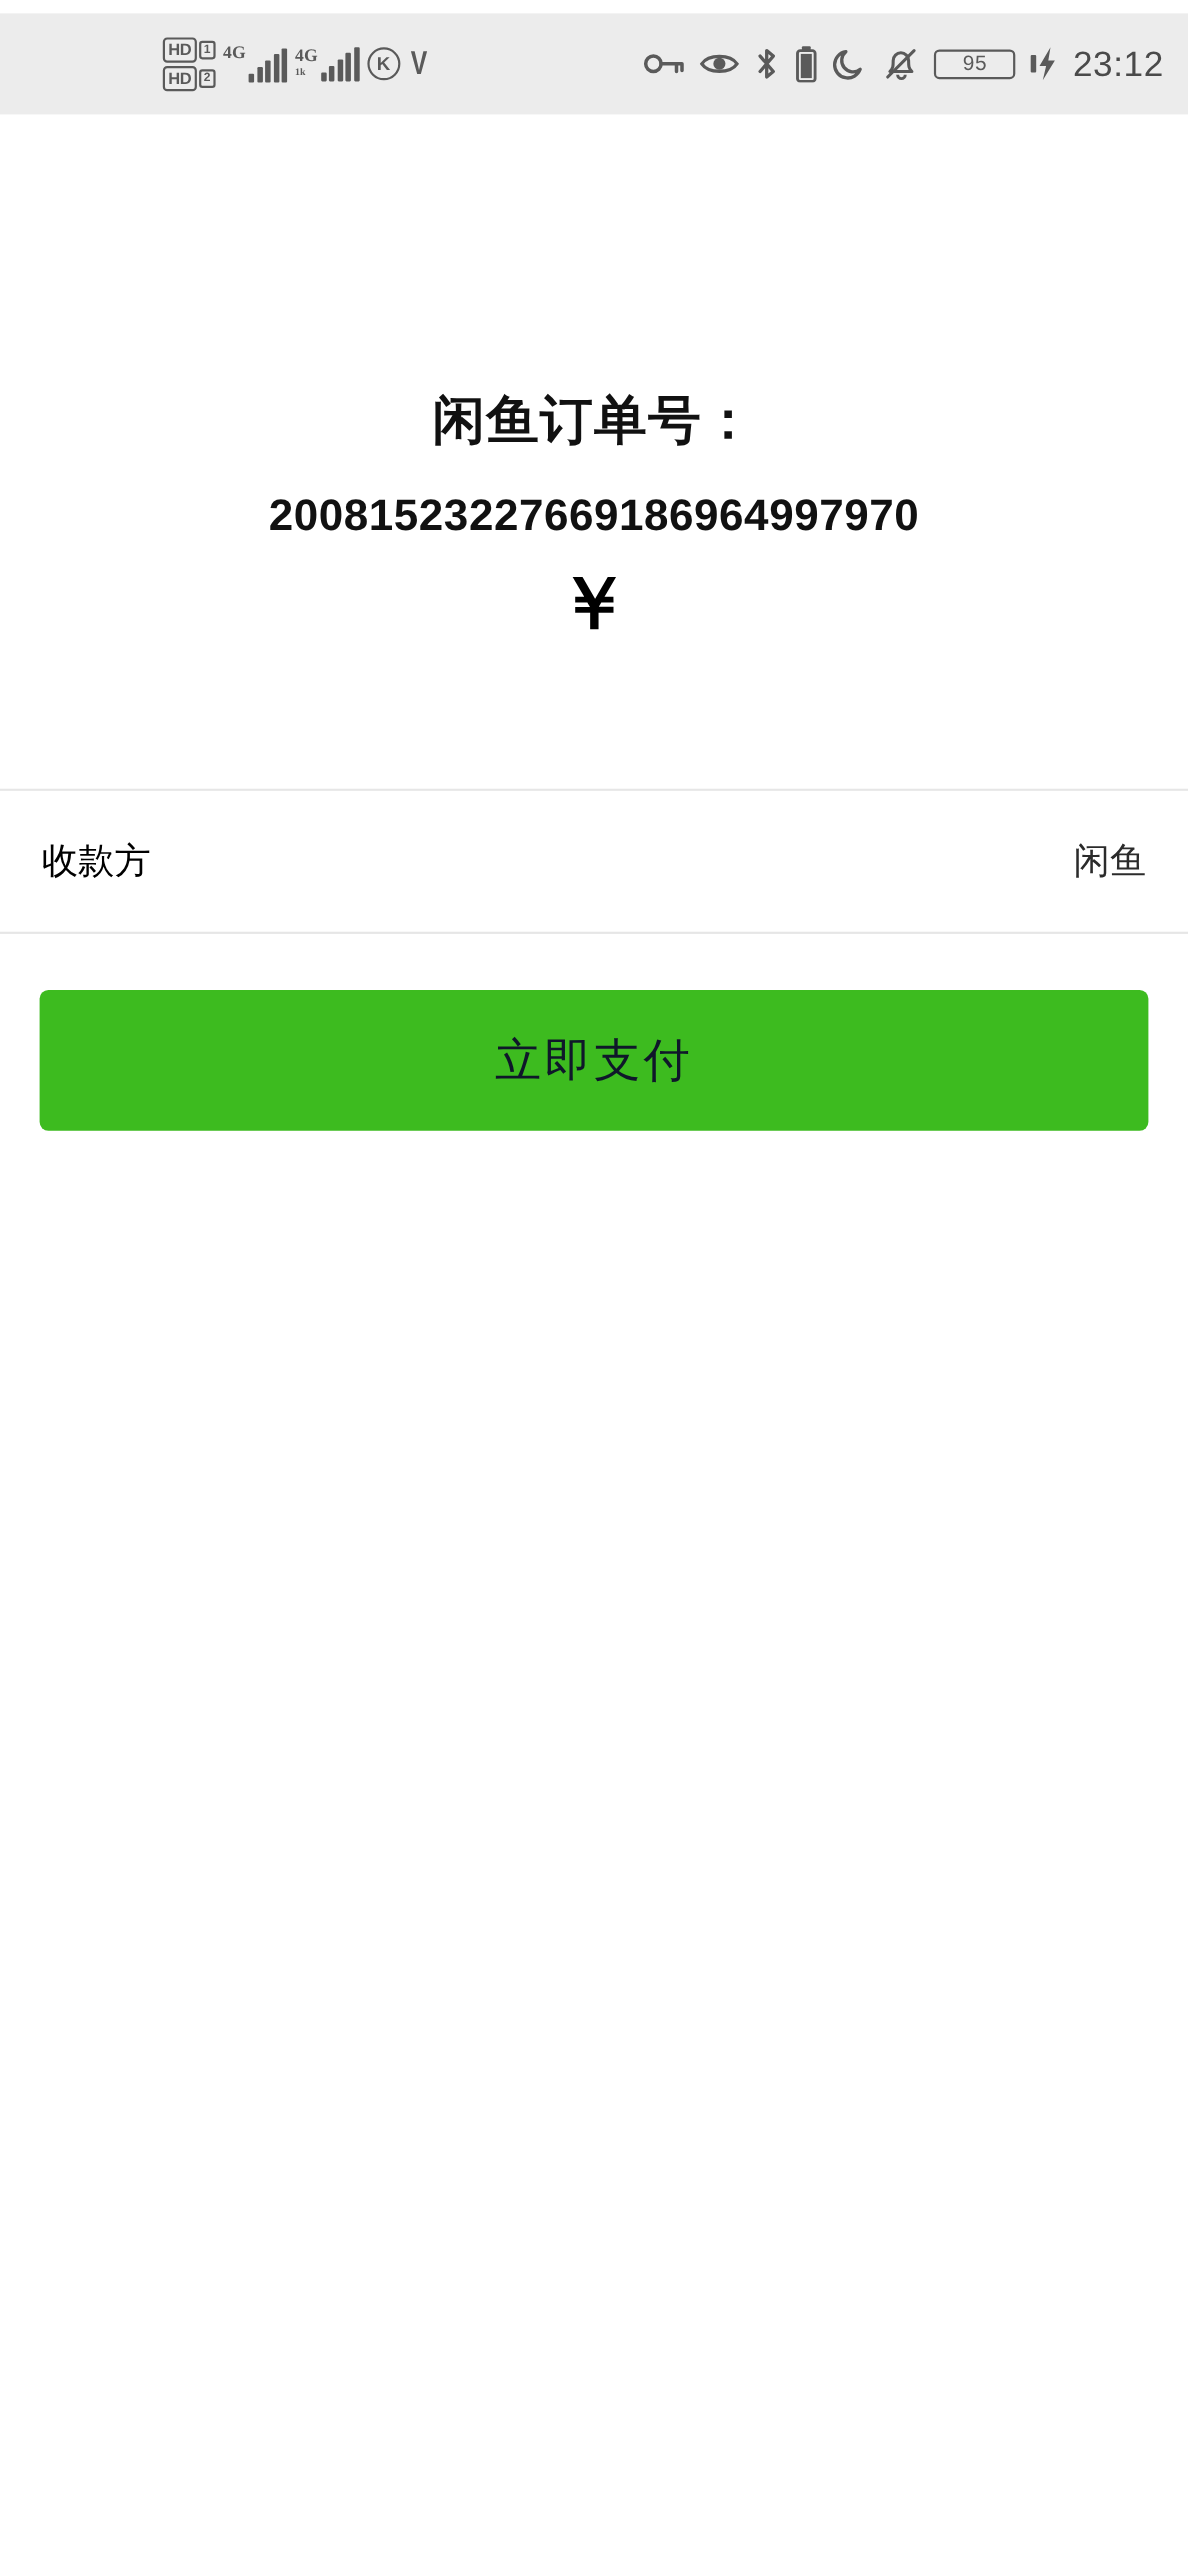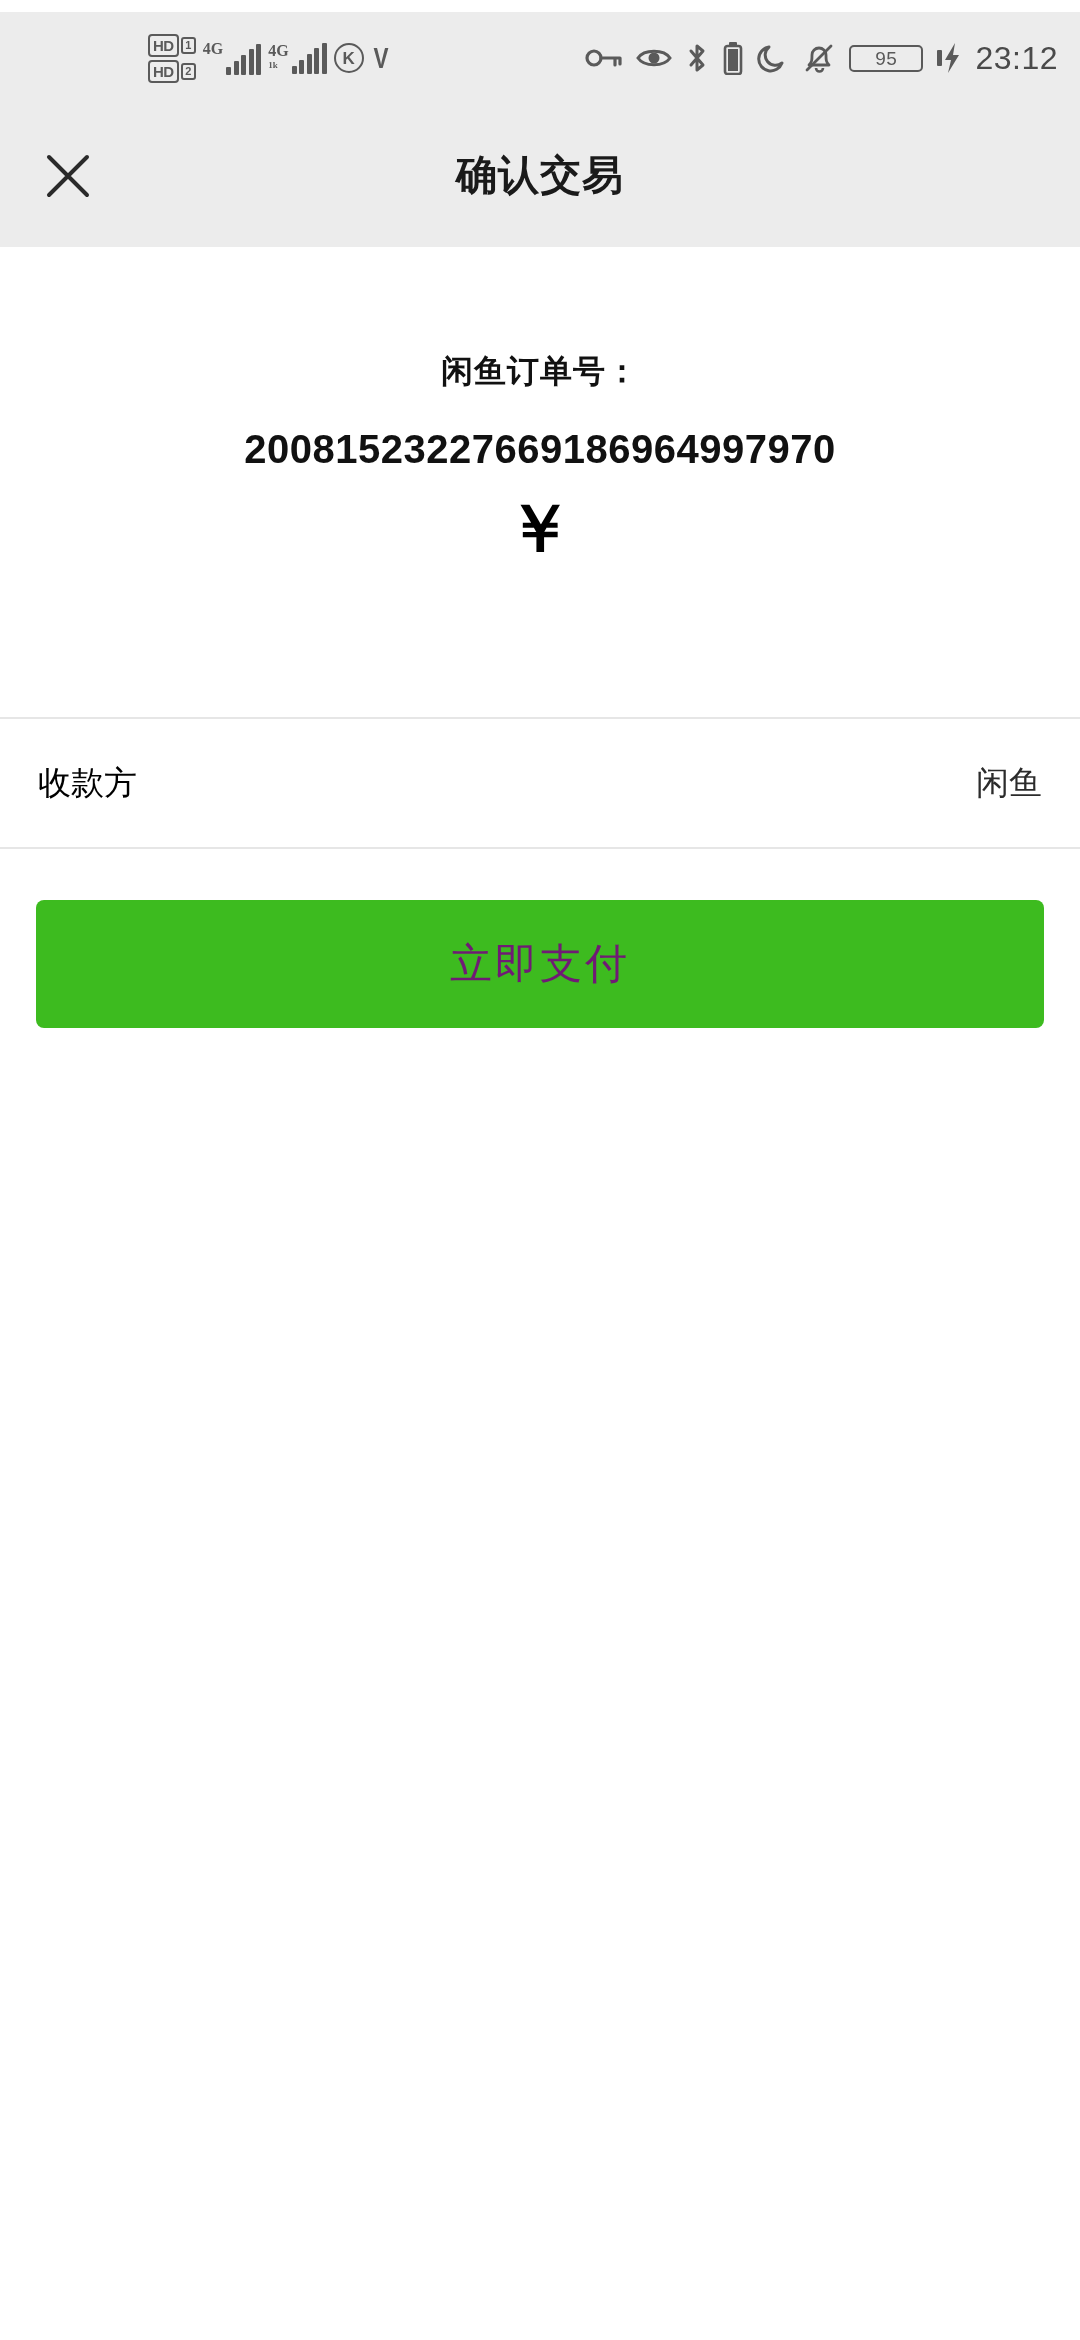--- a/index.html
+++ b/index.html
@@ -70,21 +70,21 @@
   }
 
   
   .order-card {
     position:absolute; left:0; top:235px; width:1080px; height:470px;
     background:#FFFFFF; display:flex; flex-direction:column;
     align-items:center; justify-content:flex-start;
   }
   .order-label {
     margin-top:103px;
-    font-size:32px; font-weight:700; color:#111111; letter-spacing:1px;
+    font-size:48px; font-weight:700; color:#111111; letter-spacing:1px;
   }
   .order-number {
     margin-top:33px;
     font-size:40px; font-weight:700; color:#111111; letter-spacing:0.5px;
   }
   .amount {
     margin-top:12px;
     font-size:78px; font-weight:700; color:#000000; letter-spacing:1px;
     display:flex; align-items:baseline; gap:16px;
   }
@@ -99,21 +99,21 @@
     background:#FFFFFF; display:flex; align-items:center;
     justify-content:space-between; padding:0 38px;
   }
   .payee-label { font-size:33px; color:#000000; font-weight:400; }
   .payee-value { font-size:33px; color:#2B2B2B; font-weight:400; }
 
   
   .pay-btn {
     position:absolute; left:36px; top:888px; width:1008px; height:128px;
     background:#3DBB1F; border:none; border-radius:8px;
-    color:#701a75; font-size:42px; font-weight:400; letter-spacing:3px;
+    color:#0f172a; font-size:42px; font-weight:400; letter-spacing:3px;
     font-family:"Liberation Sans","DejaVu Sans",sans-serif;
     display:flex; align-items:center; justify-content:center; cursor:pointer;
   }
 </style>
 </head>
 <body>
 
 <div class="screen">
 
   <div class="statusbar">
@@ -200,28 +200,20 @@
       <span class="ico">
         <svg width="26" height="34" viewBox="0 0 26 34">
             <rect x="1" y="9" width="5" height="16" rx="1" fill="#5A5A5A"></rect>
             <path d="M19 2 L9 19 H15 L12 32 L23 14 H17 Z" fill="#5A5A5A"></path>
           </svg>
       </span>
       <span class="clock">23:12</span>
     </div>
   </div>
 
-  <div class="header">
-    <div class="close-btn">
-      <svg width="54" height="54" viewBox="0 0 54 54">
-          <path d="M8 8 L46 46 M46 8 L8 46" stroke="#2A2A2A" stroke-width="4" stroke-linecap="round"></path>
-        </svg>
-    </div>
-    <div class="header-title">确认交易</div>
-  </div>
 
   <div class="order-card">
     <div class="order-label">闲鱼订单号：</div>
     <div class="order-number">20081523227669186964997970</div>
     <div class="amount">
       <span class="yen">￥</span>
     </div>
   </div>
 
   <div class="divider div-top"></div>

